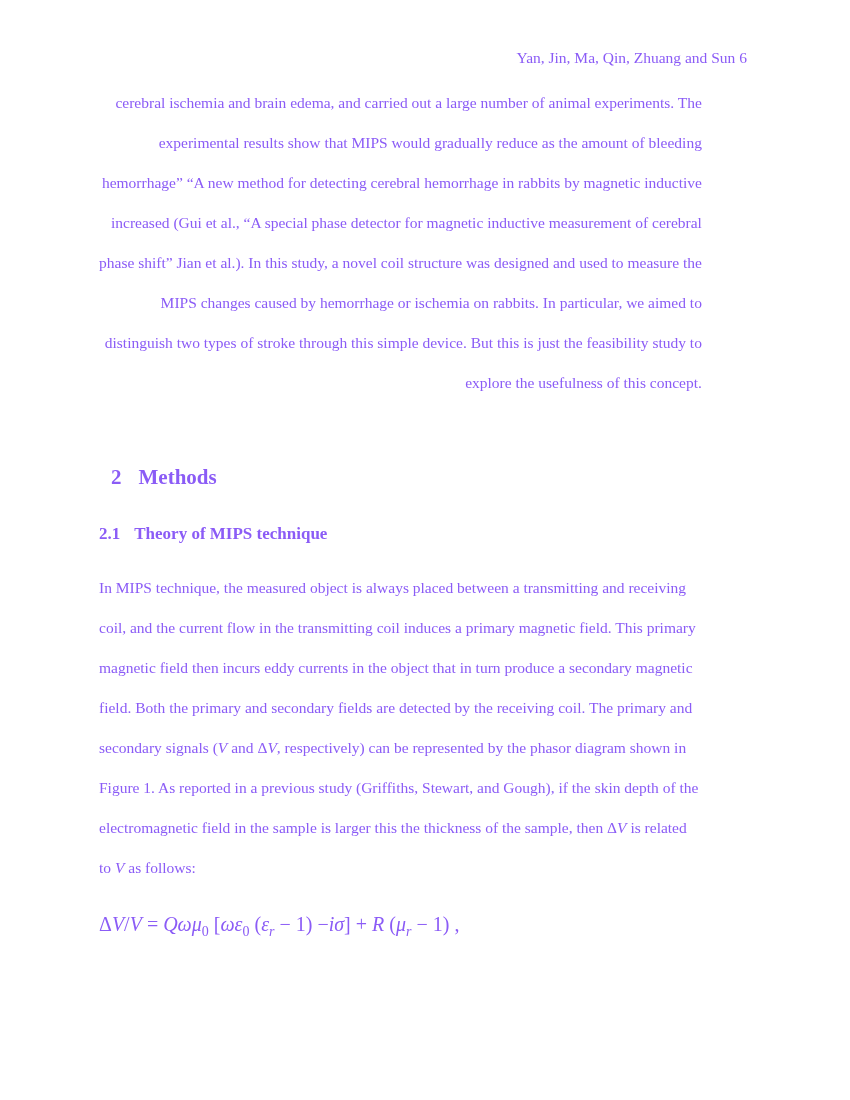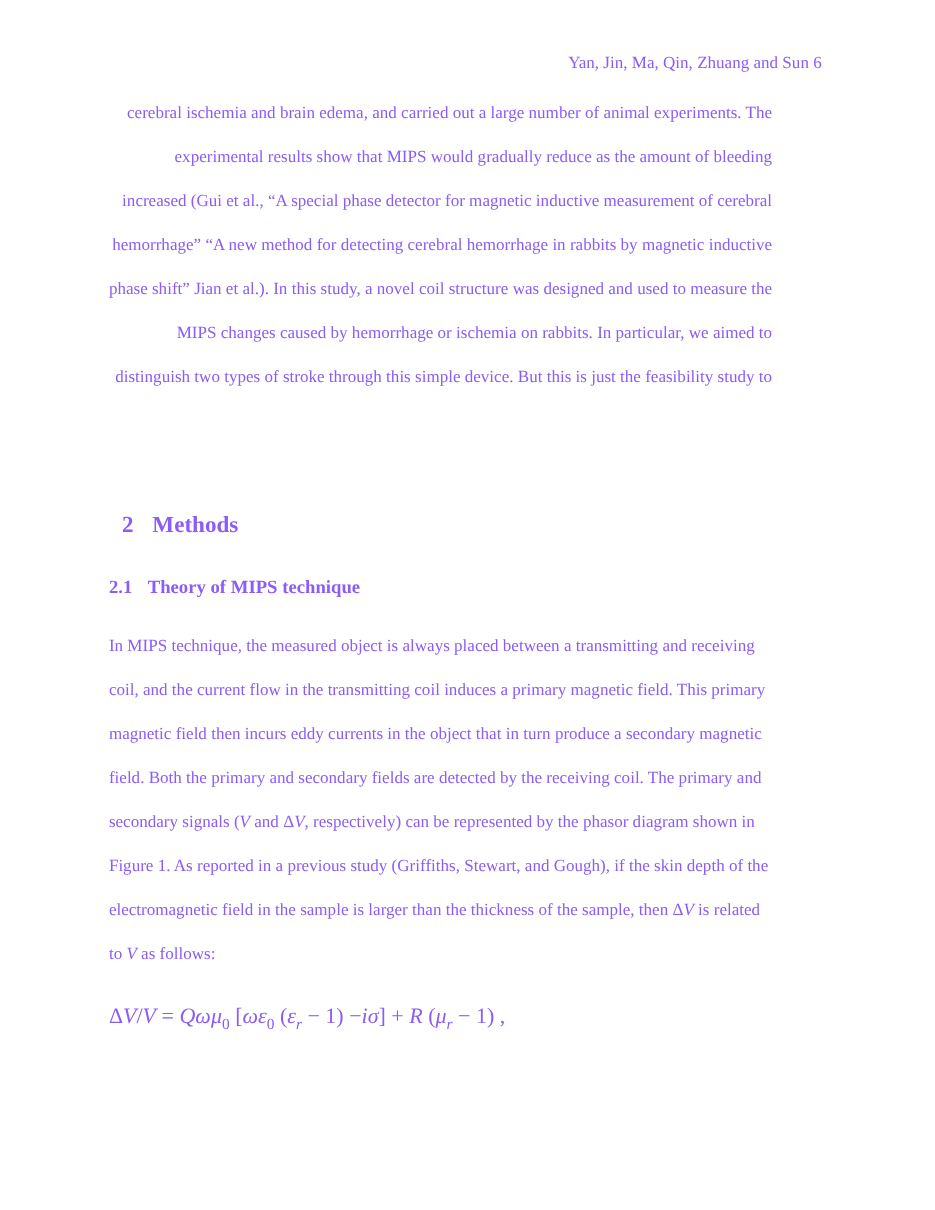--- a/index.html
+++ b/index.html
@@ -64,41 +64,42 @@
 </head>
 <body>
 
 <div class="page">
 
   <div class="running-head">Yan, Jin, Ma, Qin, Zhuang and Sun 6</div>
 
   <div class="para para1">
     <div class="line">cerebral ischemia and brain edema, and carried out a large number of animal experiments. The</div>
     <div class="line">experimental results show that MIPS would gradually reduce as the amount of bleeding</div>
+    <div class="line">hemorrhage” “A new method for detecting cerebral hemorrhage in rabbits by magnetic inductive</div>
     <div class="line">increased (Gui et al., “A special phase detector for magnetic inductive measurement of cerebral</div>
-    <div class="line">hemorrhage” “A new method for detecting cerebral hemorrhage in rabbits by magnetic inductive</div>
     <div class="line">phase shift” Jian et al.). In this study, a novel coil structure was designed and used to measure the</div>
     <div class="line">MIPS changes caused by hemorrhage or ischemia on rabbits. In particular, we aimed to</div>
     <div class="line">distinguish two types of stroke through this simple device. But this is just the feasibility study to</div>
+    <div class="line">explore the usefulness of this concept.</div>
   </div>
 
   <h1 class="sec">
     <span class="sec-num">2</span><span class="sec-title">Methods</span>
   </h1>
 
   <h2 class="subsec">
     <span class="sec-num">2.1</span><span class="sec-title">Theory of MIPS technique</span>
   </h2>
 
   <div class="para para2">
     <div class="line"><span>In MIPS technique, the measured object is always placed between a transmitting and receiving</span></div>
     <div class="line"><span>coil, and the current flow in the transmitting coil induces a primary magnetic field. This primary</span></div>
     <div class="line"><span>magnetic field then incurs eddy currents in the object that in turn produce a secondary magnetic</span></div>
     <div class="line"><span>field. Both the primary and secondary fields are detected by the receiving coil. The primary and</span></div>
     <div class="line"><span>secondary signals (</span><span class="mi">V</span><span> and Δ</span><span class="mi">V</span><span>, respectively) can be represented by the phasor diagram shown in</span></div>
     <div class="line"><span>Figure 1. As reported in a previous study (Griffiths, Stewart, and Gough), if the skin depth of the</span></div>
-    <div class="line"><span>electromagnetic field in the sample is larger than the thickness of the sample, then Δ</span><span class="mi">V</span><span> is related</span></div>
+    <div class="line"><span>electromagnetic field in the sample is larger this the thickness of the sample, then Δ</span><span class="mi">V</span><span> is related</span></div>
     <div class="line"><span>to </span><span class="mi">V</span><span> as follows:</span></div>
   </div>
 
   <div class="equation"><span>Δ</span><span class="mi">V</span><span>/</span><span class="mi">V</span><span> = </span><span class="mi">Qωμ</span><sub>0</sub><span> [</span><span class="mi">ωε</span><sub>0</sub><span> (</span><span class="mi">ε</span><sub class="mi">r</sub><span> − 1) −</span><span class="mi">iσ</span><span>] + </span><span class="mi">R</span><span> (</span><span class="mi">μ</span><sub class="mi">r</sub><span> − 1) ,</span></div>
 
 </div>
 
 </body></html>

